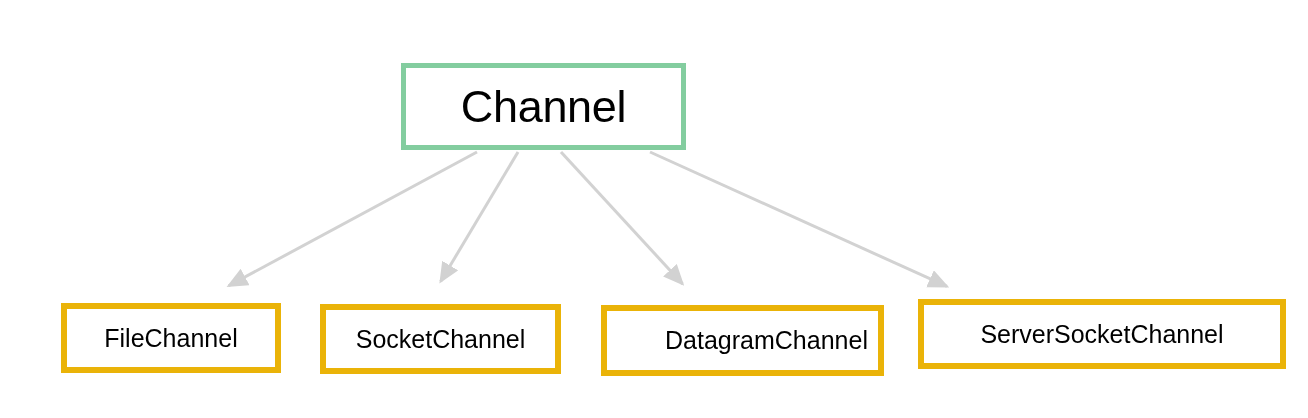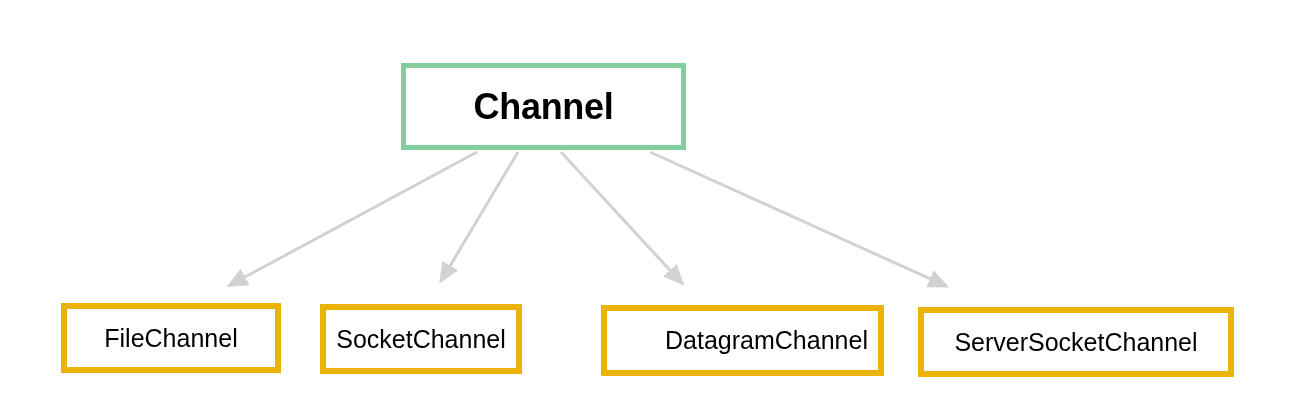--- a/index.html
+++ b/index.html
@@ -33,36 +33,36 @@
     z-index: 2;
   }
   .node-root {
     left: 401px;
     top: 63px;
     width: 285px;
     height: 87px;
     border: 5px solid #83cd9f;
   }
   .node-root .node-label {
-    font-size: 36px;
-    font-weight: bold;
+    font-size: 45px;
+    font-weight: normal;
     letter-spacing: -0.3px;
   }
   .node-leaf {
     border: 6px solid #eab308;
   }
   .node-leaf .node-label {
     font-size: 25px;
     font-weight: normal;
     letter-spacing: 0px;
   }
   .leaf-0 { left: 61px;  top: 303px; width: 220px; height: 70px; }
-  .leaf-1 { left: 320px; top: 304px; width: 202px; height: 70px; }
+  .leaf-1 { left: 320px; top: 304px; width: 241px; height: 70px; }
   .leaf-2 { left: 601px; top: 305px; width: 283px; height: 71px; padding-left: 48px; }
-  .leaf-3 { left: 918px; top: 307px; width: 316px; height: 70px; }
+  .leaf-3 { left: 918px; top: 299px; width: 368px; height: 70px; }
   .node-label {
     white-space: nowrap;
     line-height: 1;
   }
 </style>
 </head>
 <body>
 
 <div id="canvas">
 

